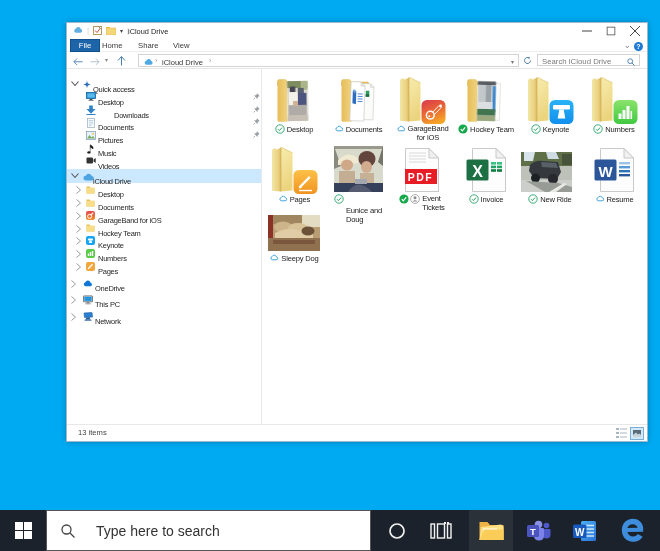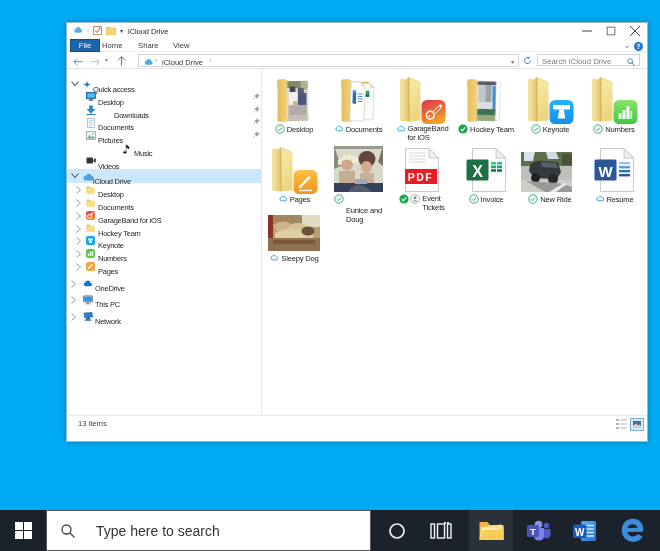--- a/index.html
+++ b/index.html
@@ -34,21 +34,21 @@
 .sbrow { position:absolute; left:0; width:195px; height:12.8px; white-space:nowrap; }
 .sbrow .chev { position:absolute; top:3px; }
 .sbrow .icon { position:absolute; top:1.5px; }
 .sbrow .lbl { position:absolute; top:7px; }
 .sbrow .pin { position:absolute; left:186px; top:2px; }
 #content { position:absolute; left:196px; top:0; right:0; bottom:0; }
 .cell { position:absolute; width:64px; text-align:center; }
 .ib { height:45px; display:flex; align-items:flex-end; justify-content:center; }
 .ilabel { font-size:7.6px; letter-spacing:-0.2px; color:#1c1c1c; line-height:9.4px; position:relative; margin-top:2px; }
 
-#status { position:absolute; bottom:0; left:0; right:0; height:26px; border-top:1px solid #e8e8e8; font-size:7.6px; color:#444; line-height:16px; padding-left:11px; background:#fff; }
+#status { position:absolute; bottom:0; left:0; right:0; height:17px; border-top:1px solid #e8e8e8; font-size:7.6px; color:#444; line-height:16px; padding-left:11px; background:#fff; }
 #viewbtns { position:absolute; right:3px; top:2px; display:flex; gap:2px; }
 
 #taskbar { position:absolute; left:0; bottom:0; width:660px; height:41px; background:#1b222b; }
 #startbtn { position:absolute; left:0; top:0; width:46px; height:41px; }
 #tsearch { position:absolute; left:46px; top:0px; width:325px; height:41px; background:#fff; border:1px solid #555; display:flex; align-items:center; }
 #tsearch .mag { margin-left:14px; }
 #tsearch .txt { margin-left:21px; font-size:14px; color:#333; }
 .tbicon { position:absolute; top:0; width:44px; height:41px; display:flex; align-items:center; justify-content:center; }
 </style>
 </head>
@@ -185,21 +185,21 @@
             <rect x="0.5" y="0.5" width="9" height="8" fill="#e8f2fa" stroke="#8ba5ba" stroke-width="0.8"></rect>
             <path d="M1 7.5 L3.5 4 L5.5 6.5 L7 5 L9 7.5 Z" fill="#7aad62"></path>
             <circle cx="7" cy="2.8" r="1" fill="#e8c34f"></circle>
           </svg>
         <span class="lbl" style="left:31px;">Pictures</span>
         <svg class="pin" width="7" height="7" viewBox="0 0 7 7">
             <path d="M4 0.3 L6.7 3 L5.6 3.4 L4.8 4.2 L4.4 6 L1 2.6 L2.8 2.2 L3.6 1.4 Z" fill="#9aa0a6"></path>
             <path d="M2 5 L0.5 6.5" stroke="#9aa0a6" stroke-width="0.8"></path>
           </svg>
       </div>
-      <div class="sbrow" style="top:73px;margin-left:36px;">
+      <div class="sbrow" style="top:73px;">
         <svg class="icon" style="left:20px;" width="8" height="10" viewBox="0 0 8 10">
             <path d="M3.2 8.2 L3.2 0.8 Q4.8 1.6 5.6 2.6 Q6.4 3.6 6 5 Q5.4 4 3.2 3.6" fill="#1a1a1a" stroke="#1a1a1a" stroke-width="0.5"></path>
             <ellipse cx="1.9" cy="8.4" rx="1.6" ry="1.2" fill="#1a1a1a"></ellipse>
           </svg>
         <span class="lbl" style="left:31px;">Music</span>
       </div>
       <div class="sbrow" style="top:85.8px;">
         <svg class="icon" style="left:19px;" width="10" height="9" viewBox="0 0 10 9">
             <rect x="0.5" y="1.5" width="6.5" height="6" rx="1" fill="#333"></rect>
             <path d="M7.5 3.5 L9.7 2 L9.7 7 L7.5 5.5 Z" fill="#333"></path>
@@ -465,21 +465,21 @@
           <svg width="25" height="24" viewBox="0 0 25 24" style="position:absolute;left:31px;bottom:-1.5px;">
             <rect x="0.5" y="0" width="24" height="24" rx="5.5" fill="url(#gbg)"></rect>
             <circle cx="9.3" cy="15.2" r="3.9" fill="none" stroke="#fff" stroke-width="1.5"></circle>
             <path d="M11.5 12.3 L18.3 5.3 M13.6 14.3 L20.4 7.4" stroke="#fff" stroke-width="0.95"></path>
             <circle cx="19.6" cy="6" r="1.4" fill="#fff"></circle>
             <circle cx="8.3" cy="16.2" r="0.9" fill="#fff"></circle>
           </svg>
         </div>
         <div class="ilabel"><svg width="10" height="10" viewBox="0 0 10 10" style="vertical-align:-2px;">
               <use href="#badge-cloud"></use>
-            </svg> <span style="display:inline-block;text-align:left;vertical-align:top;">GarageBand<br>for iOS</span></div>
+            </svg> <span style="display:inline-block;text-align:center;vertical-align:top;">GarageBand<br>for iOS</span></div>
       </div>
       <div class="cell" style="left:191px;top:8px;">
         <div class="ib">
           <svg width="38" height="45" viewBox="0 0 38 45">
             <path d="M0.5 4 q0-1.5 1.5-1.5 h6 q1 0 1.5 0.8 l1 1.5 h16 q1.5 0 1.5 1.5 v2 h-28 Z" fill="#e3b54a"></path>
             <path d="M0.5 4 q0-1.5 1.5-1.5 h6 q1 0 1.5 0.8 l1 1.5 v40 h-8.5 q-1.5 0 -1.5 -1.5 Z" fill="url(#fback)"></path>
             <g transform="rotate(1.5 20 24)">
               <rect x="24" y="6" width="9" height="37" fill="#fbfbf9" stroke="#dcdcd6" stroke-width="0.7"></rect>
               <rect x="10.5" y="4.5" width="18" height="39.5" fill="#ccd1d3"></rect>
               <g filter="url(#soft)">

